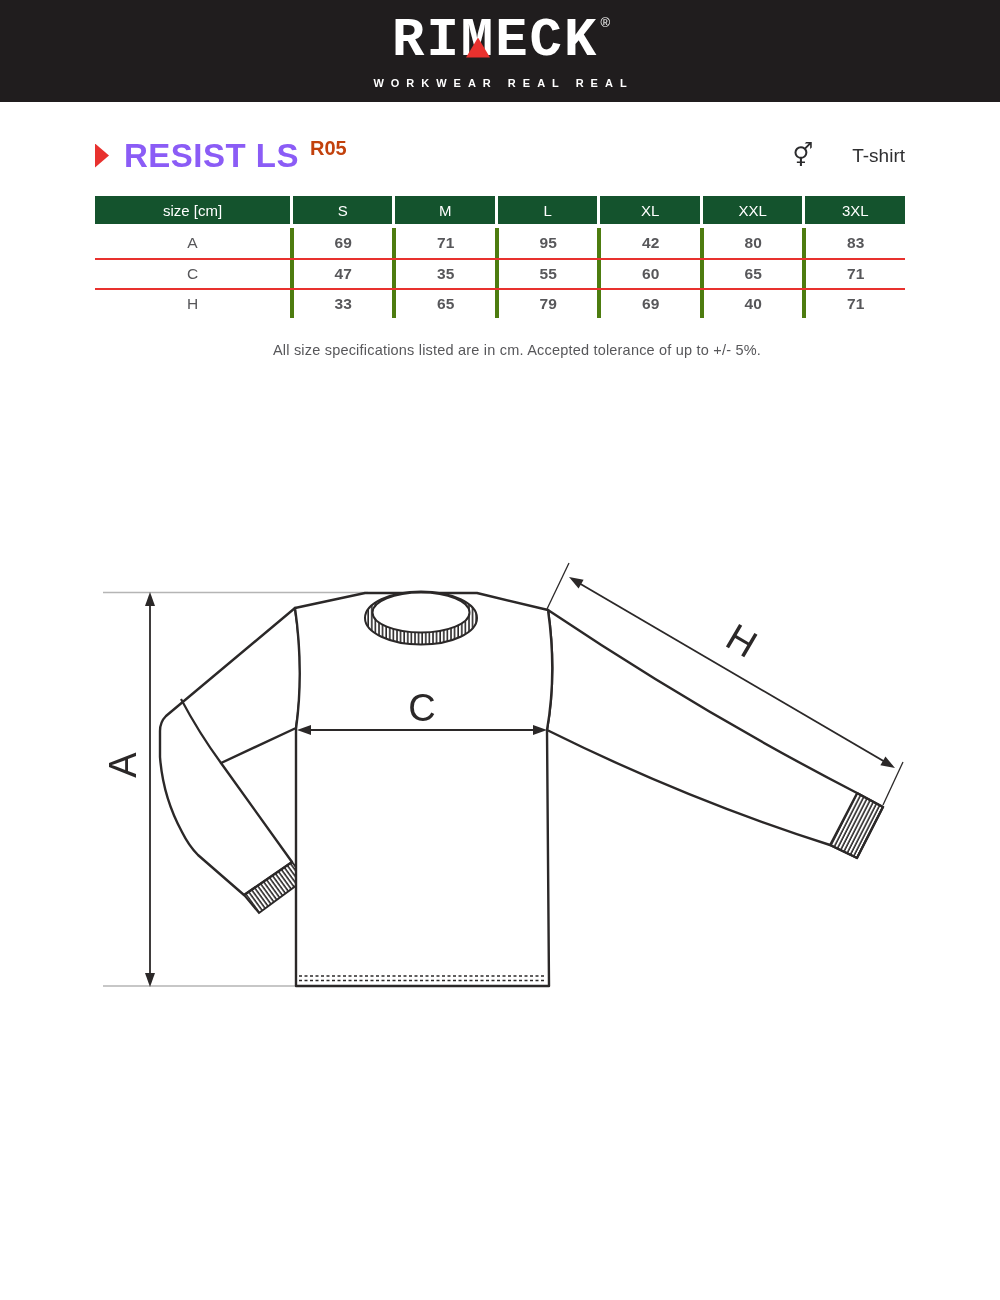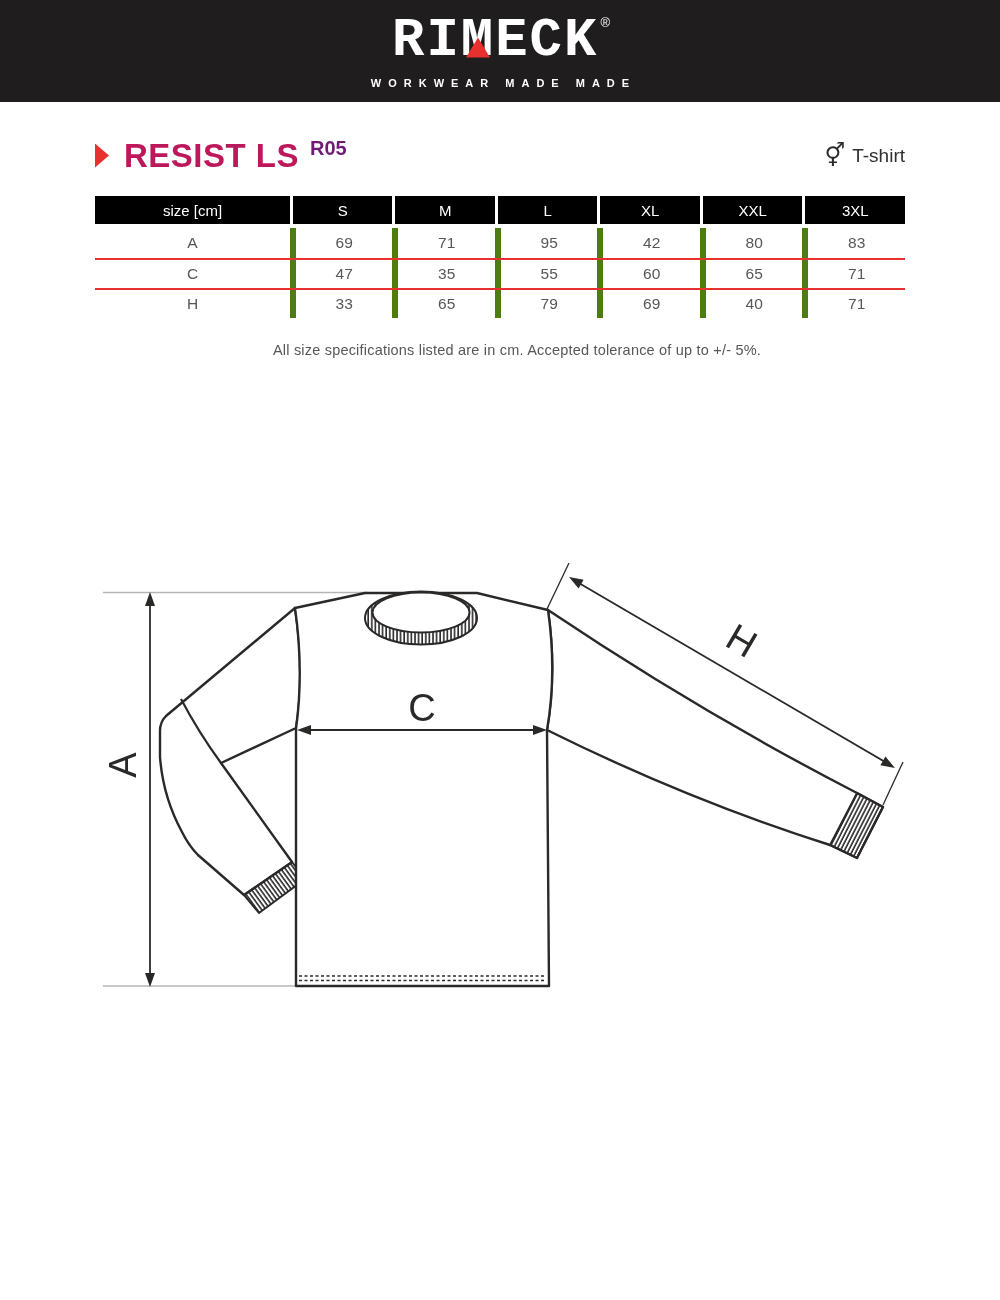--- a/index.html
+++ b/index.html
@@ -35,71 +35,71 @@
   
   .title-row {
     position:absolute; left:95px; right:95px; top:139px;
     display:flex; align-items:center;
   }
   .bullet {
     width:14px; height:24px; background:#e8312e; margin-right:15px; flex:0 0 auto;
     clip-path:polygon(0 0, 100% 50%, 0 100%);
   }
   .product-name {
-    font-size:33px; font-weight:700; color:#be185d; letter-spacing:0.5px; line-height:1;
+    font-size:33px; font-weight:700; color:#8b5cf6; letter-spacing:0.5px; line-height:1;
   }
   .product-code {
-    font-size:20px; font-weight:700; color:#701a75; margin-left:11px;
+    font-size:20px; font-weight:700; color:#c2410c; margin-left:11px;
     align-self:flex-start; line-height:1; position:relative; top:-1px;
   }
   .category {
     margin-left:auto; display:flex; align-items:center; gap:7px;
   }
   .gender-glyph { font-size:23px; color:#2b2b2d; line-height:1; }
-  .category-label { font-size:19px; color:#2f2f31; }
+  .category-label { font-size:19px; color:#2f2f31;margin-left:32px; }
 
   
   .size-table { position:absolute; left:95px; top:196px; width:810px; }
   .t-header {
     display:grid; grid-template-columns:24.07% repeat(6,1fr); height:28px;
   }
   .th {
-    background:#000000; color:#ffffff; font-size:15px;
+    background:#14532d; color:#ffffff; font-size:15px;
     display:flex; align-items:center; justify-content:center;
   }
   .th + .th { border-left:3px solid #ffffff; }
   .t-body { margin-top:4px; }
   .t-row {
     display:grid; grid-template-columns:24.07% repeat(6,1fr); height:30px;
   }
   .t-row + .t-row { border-top:2px solid #e8312e; }
   .td {
     display:flex; align-items:center; justify-content:center;
     font-size:15.5px; color:#57575a;
   }
-  .td + .td { border-left:6px solid #4d7c0f; }
+  .td + .td { border-left:4px solid #4d7c0f;font-weight:bold; }
 
   
   .note {
     position:absolute; left:17px; top:342px; width:100%;
     text-align:center; font-size:14.5px; color:#57575a; letter-spacing:0.2px;
   }
 
   
   .diagram { position:absolute; left:0; top:540px; }
   .dim-label { font-family:"Liberation Sans", sans-serif; font-size:38px; fill:#2b2828; }
 </style>
 </head>
 <body>
 
 <header class="banner">
   <div class="logo-line">
     <span class="logo-text">RI</span><span class="logo-text logo-m"><span>M</span><span class="m-triangle"></span></span><span class="logo-text">ECK</span><span class="logo-reg">®</span>
   </div>
-  <div class="tagline">WORKWEAR MADE MADE</div>
+  <div class="tagline">WORKWEAR REAL REAL</div>
 </header>
 
 <section class="title-row">
   <span class="bullet"></span>
   <h1 class="product-name">RESIST LS</h1>
   <span class="product-code">R05</span>
   <div class="category">
     <span class="gender-glyph">⚥</span>
     <span class="category-label">T-shirt</span>
   </div>

